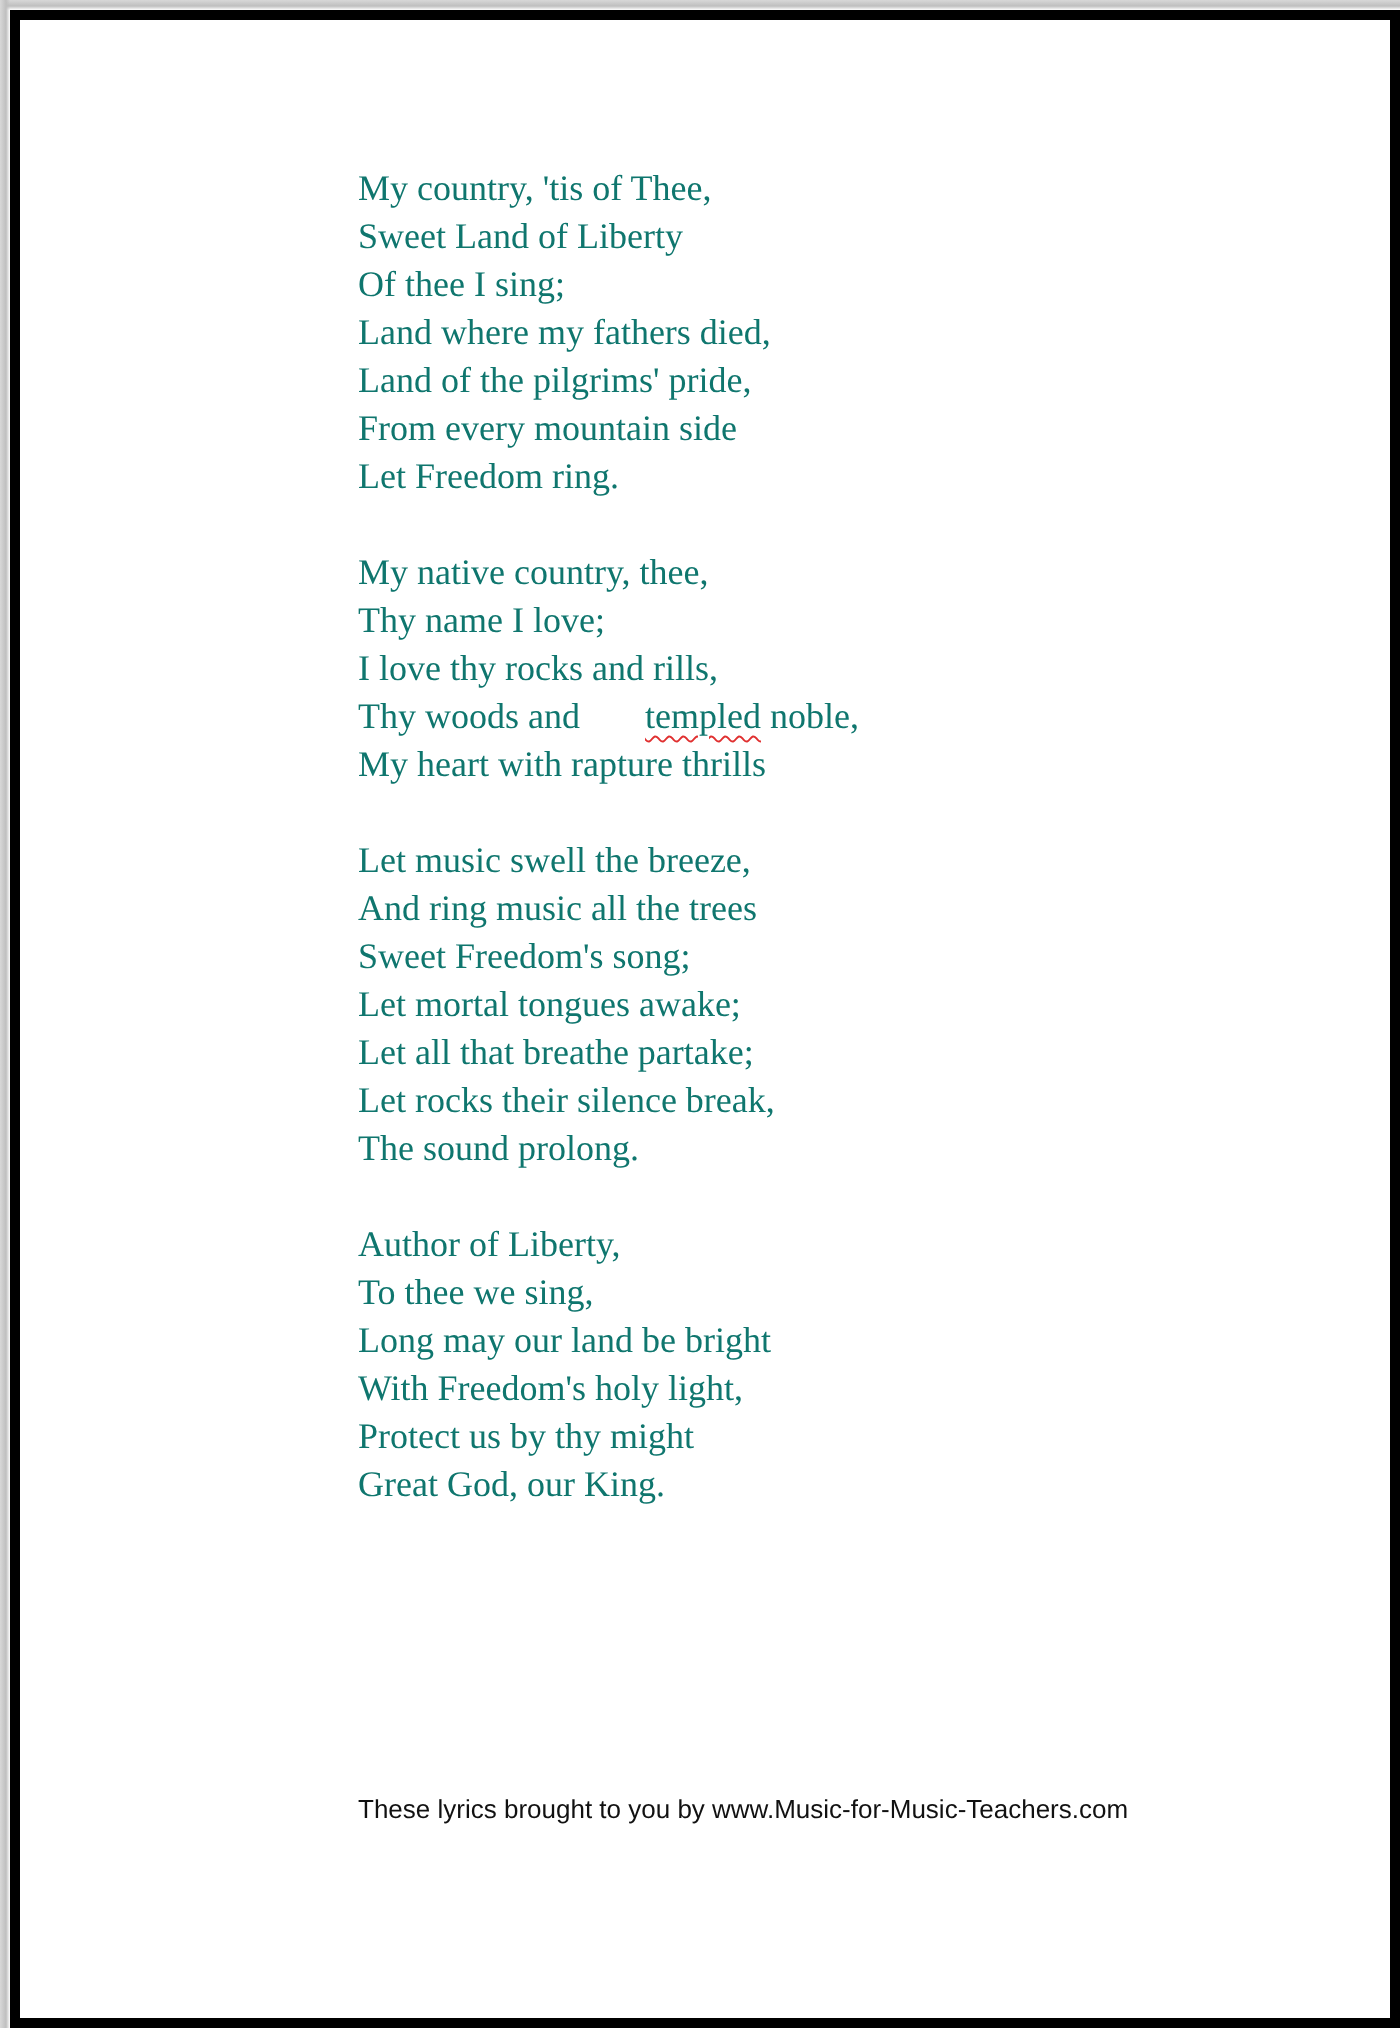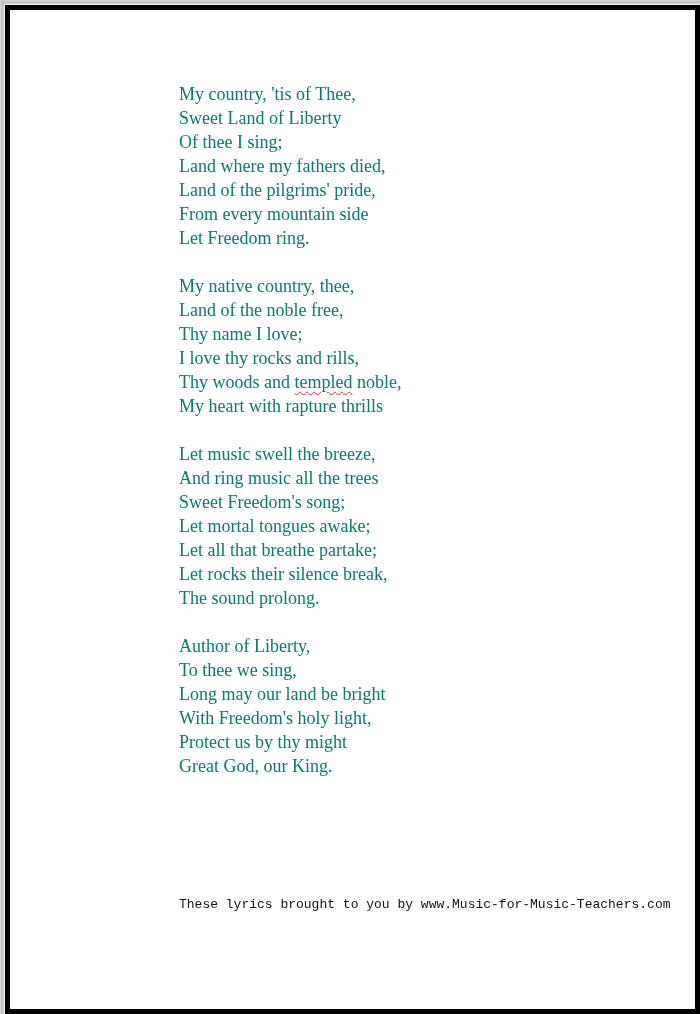--- a/index.html
+++ b/index.html
@@ -17,24 +17,25 @@
     position: absolute; left: 179px; top: 82px;
     font-family: "Liberation Serif", "DejaVu Serif", serif;
     font-size: 18px; line-height: 24px; color: #0f766e;
   }
   .stanza { margin: 0 0 24px 0; }
   .line { display: block; white-space: nowrap; }
   .misspelled {
     text-decoration: underline wavy #e03030;
     text-decoration-thickness: 1px;
     text-underline-offset: 3px;
+    margin-left: 28px;
   }
   .footer {
     position: absolute; left: 179px; top: 896px;
-    font-family: Liberation Mono, monospace;
+    font-family: Liberation Sans, sans-serif;
     font-size: 13px; line-height: 18px; color: #111111; white-space: nowrap;
   }
 </style>
 </head>
 <body>
 
 <div class="shadow"></div>
 <div class="page"></div>
 
 <div class="lyrics">
@@ -42,21 +43,20 @@
     <span class="line">My country, 'tis of Thee,</span>
     <span class="line">Sweet Land of Liberty</span>
     <span class="line">Of thee I sing;</span>
     <span class="line">Land where my fathers died,</span>
     <span class="line">Land of the pilgrims' pride,</span>
     <span class="line">From every mountain side</span>
     <span class="line">Let Freedom ring.</span>
   </div>
   <div class="stanza">
     <span class="line">My native country, thee,</span>
-    <span class="line">Land of the noble free,</span>
     <span class="line">Thy name I love;</span>
     <span class="line">I love thy rocks and rills,</span>
     <span class="line"><span>Thy woods and </span><span class="misspelled">templed</span><span> noble,</span></span>
     <span class="line">My heart with rapture thrills</span>
   </div>
   <div class="stanza">
     <span class="line">Let music swell the breeze,</span>
     <span class="line">And ring music all the trees</span>
     <span class="line">Sweet Freedom's song;</span>
     <span class="line">Let mortal tongues awake;</span>

